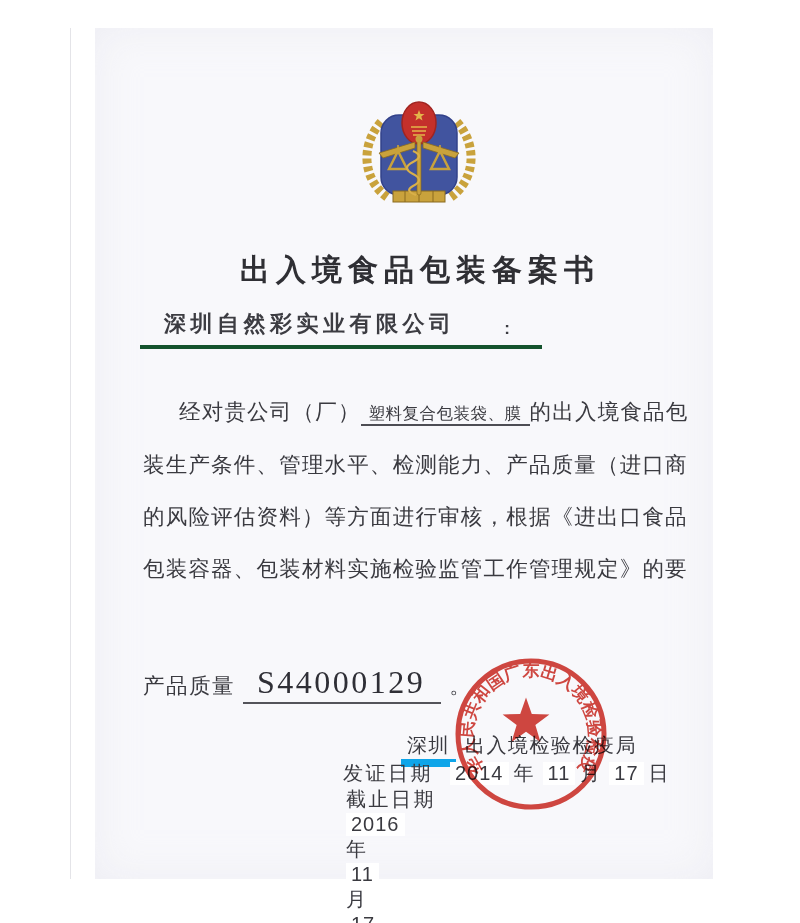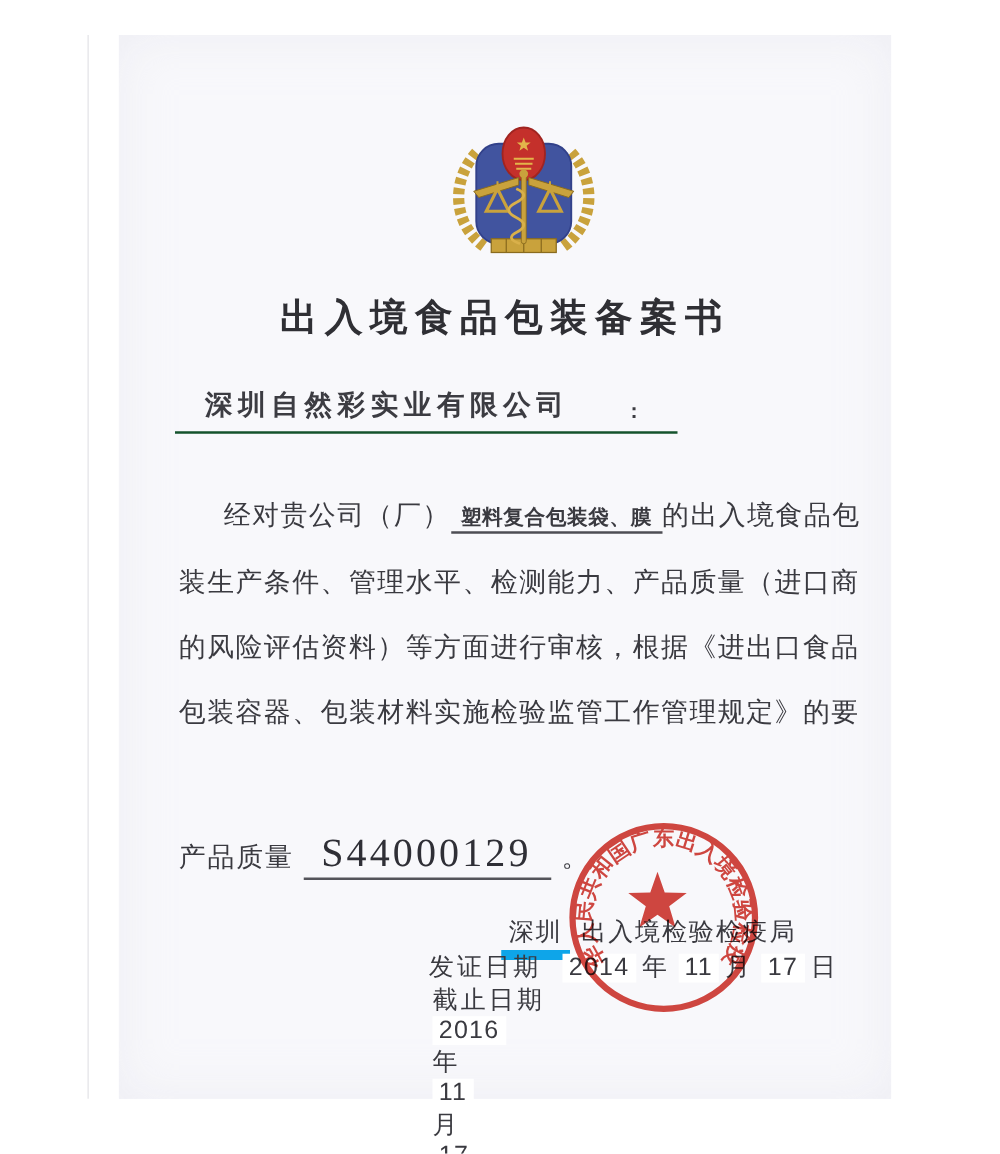--- a/index.html
+++ b/index.html
@@ -6,33 +6,33 @@
   body{width:800px;height:923px;font-family:"Liberation Sans",sans-serif;}
   .stage{position:relative;width:800px;height:923px;overflow:hidden;background:#ffffff;}
 
   .scan-line{position:absolute;left:70px;top:28px;width:1px;height:851px;background:#e4e4e8;}
 
   .paper{position:absolute;left:95px;top:28px;width:618px;height:851px;background:#f8f8fb;
          box-shadow:inset 0 0 40px rgba(230,230,238,.55);}
 
   .emblem{position:absolute;left:262px;top:66px;width:124px;height:120px;}
 
-  .title{position:absolute;left:0;top:206px;width:100%;margin:0;text-align:center;
+  .title{position:absolute;left:0;top:206px;width:100%;margin:16px;text-align:center;
          font-size:30px;font-weight:bold;letter-spacing:6px;color:#2f2f34;}
 
   .company-row{position:absolute;left:45px;top:281px;width:402px;display:flex;
                justify-content:space-between;align-items:flex-end;
-               border-bottom:2px solid #14532d;padding-bottom:6px;gap:48px;}
+               border-bottom:4px solid #14532d;padding-bottom:6px;gap:48px;}
   .company-name{font-size:22px;font-weight:bold;letter-spacing:4.5px;color:#3c3c42;padding-left:24px;}
   .company-colon{font-size:17px;font-weight:bold;color:#3c3c42;margin-right:32px;}
 
   .para{position:absolute;left:48px;top:358px;width:550px;font-size:21.5px;line-height:52px;
         letter-spacing:1.2px;color:#3a3a40;}
   .para .indent{text-indent:36px;}
-  .blank{font-size:16.5px;font-weight:bold;letter-spacing:.5px;color:#3a3a40;
+  .blank{font-size:16.5px;font-weight:normal;letter-spacing:.5px;color:#3a3a40;
          border-bottom:2px solid #4d4d54;padding:0 8px 2px 8px;}
 
   .code-line{position:absolute;left:48px;top:636px;display:flex;align-items:baseline;
              font-size:21.5px;letter-spacing:1.5px;color:#3a3a40;}
   .code-value{font-family:"Liberation Serif",serif;font-size:32px;letter-spacing:2.5px;color:#2f2f36;
               border-bottom:2px solid #54545a;padding:0 16px 1px 14px;margin-left:8px;}
   .code-period{margin-left:8px;}
 
   .issuer-line{position:absolute;left:306px;top:704px;font-size:20px;letter-spacing:1.5px;color:#3a3a40;}
   .issuer-city{border-bottom:8px solid #0ea5e9;padding:0 6px 3px 6px;margin-right:9px;}

